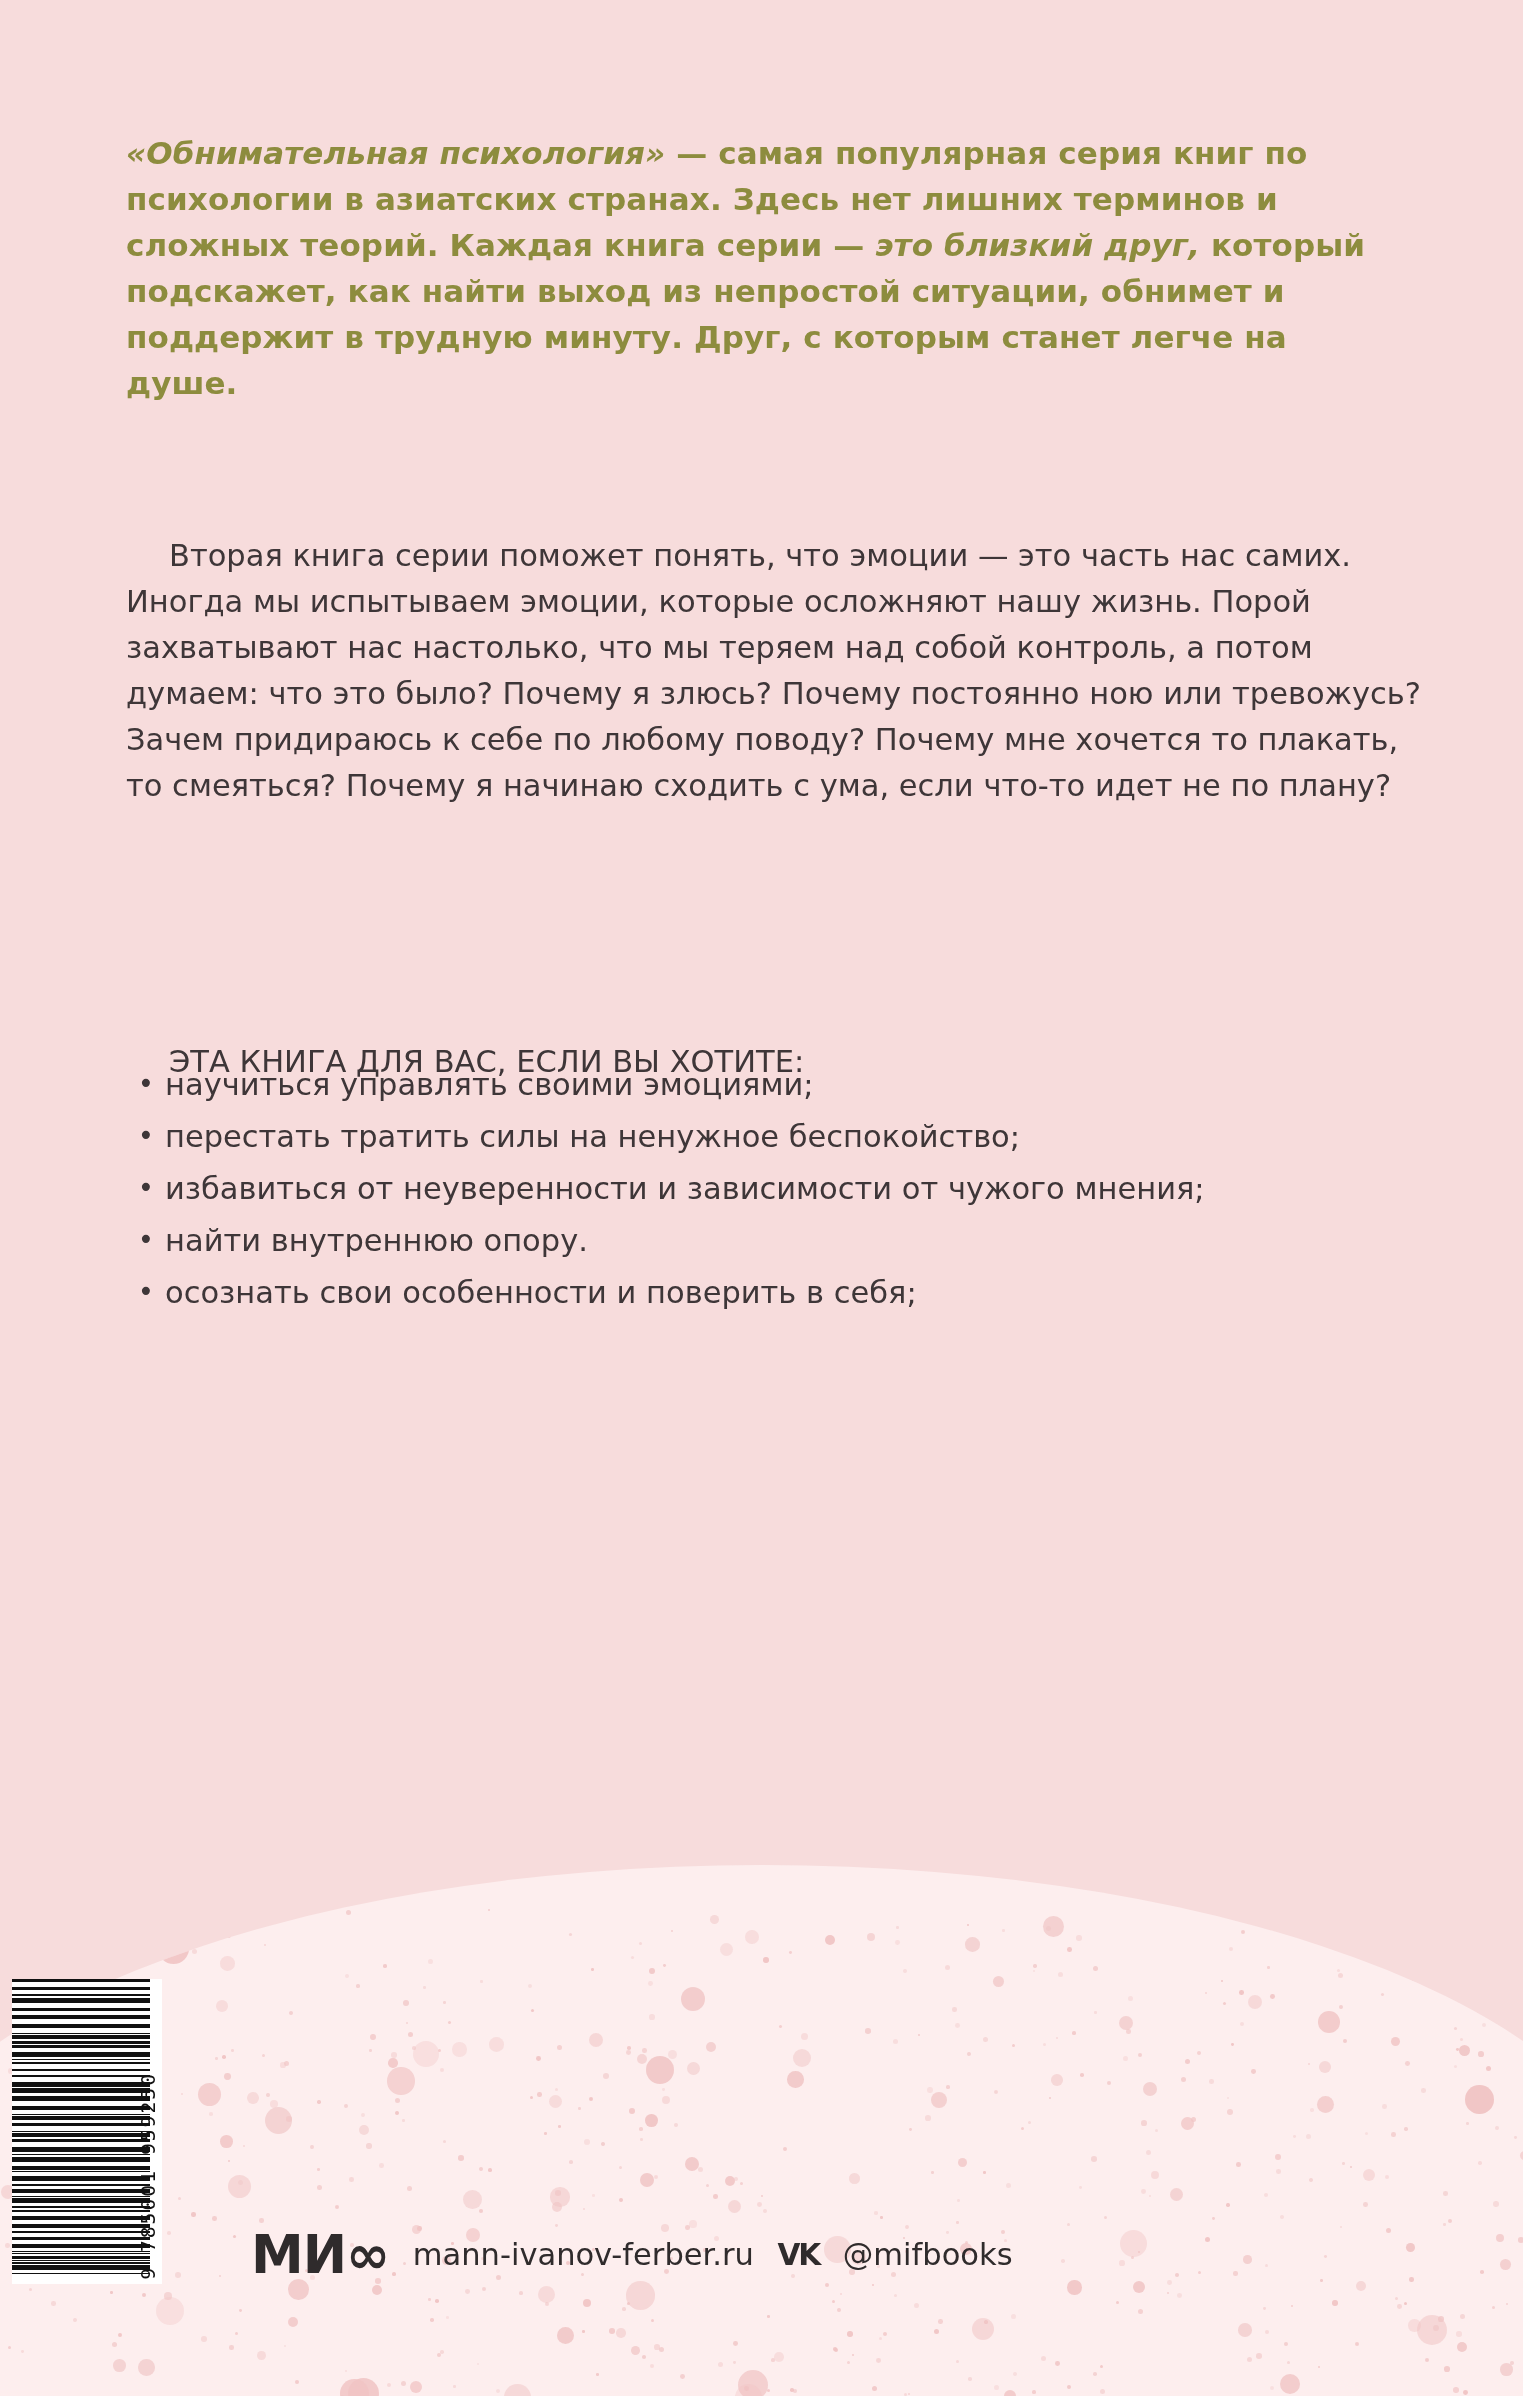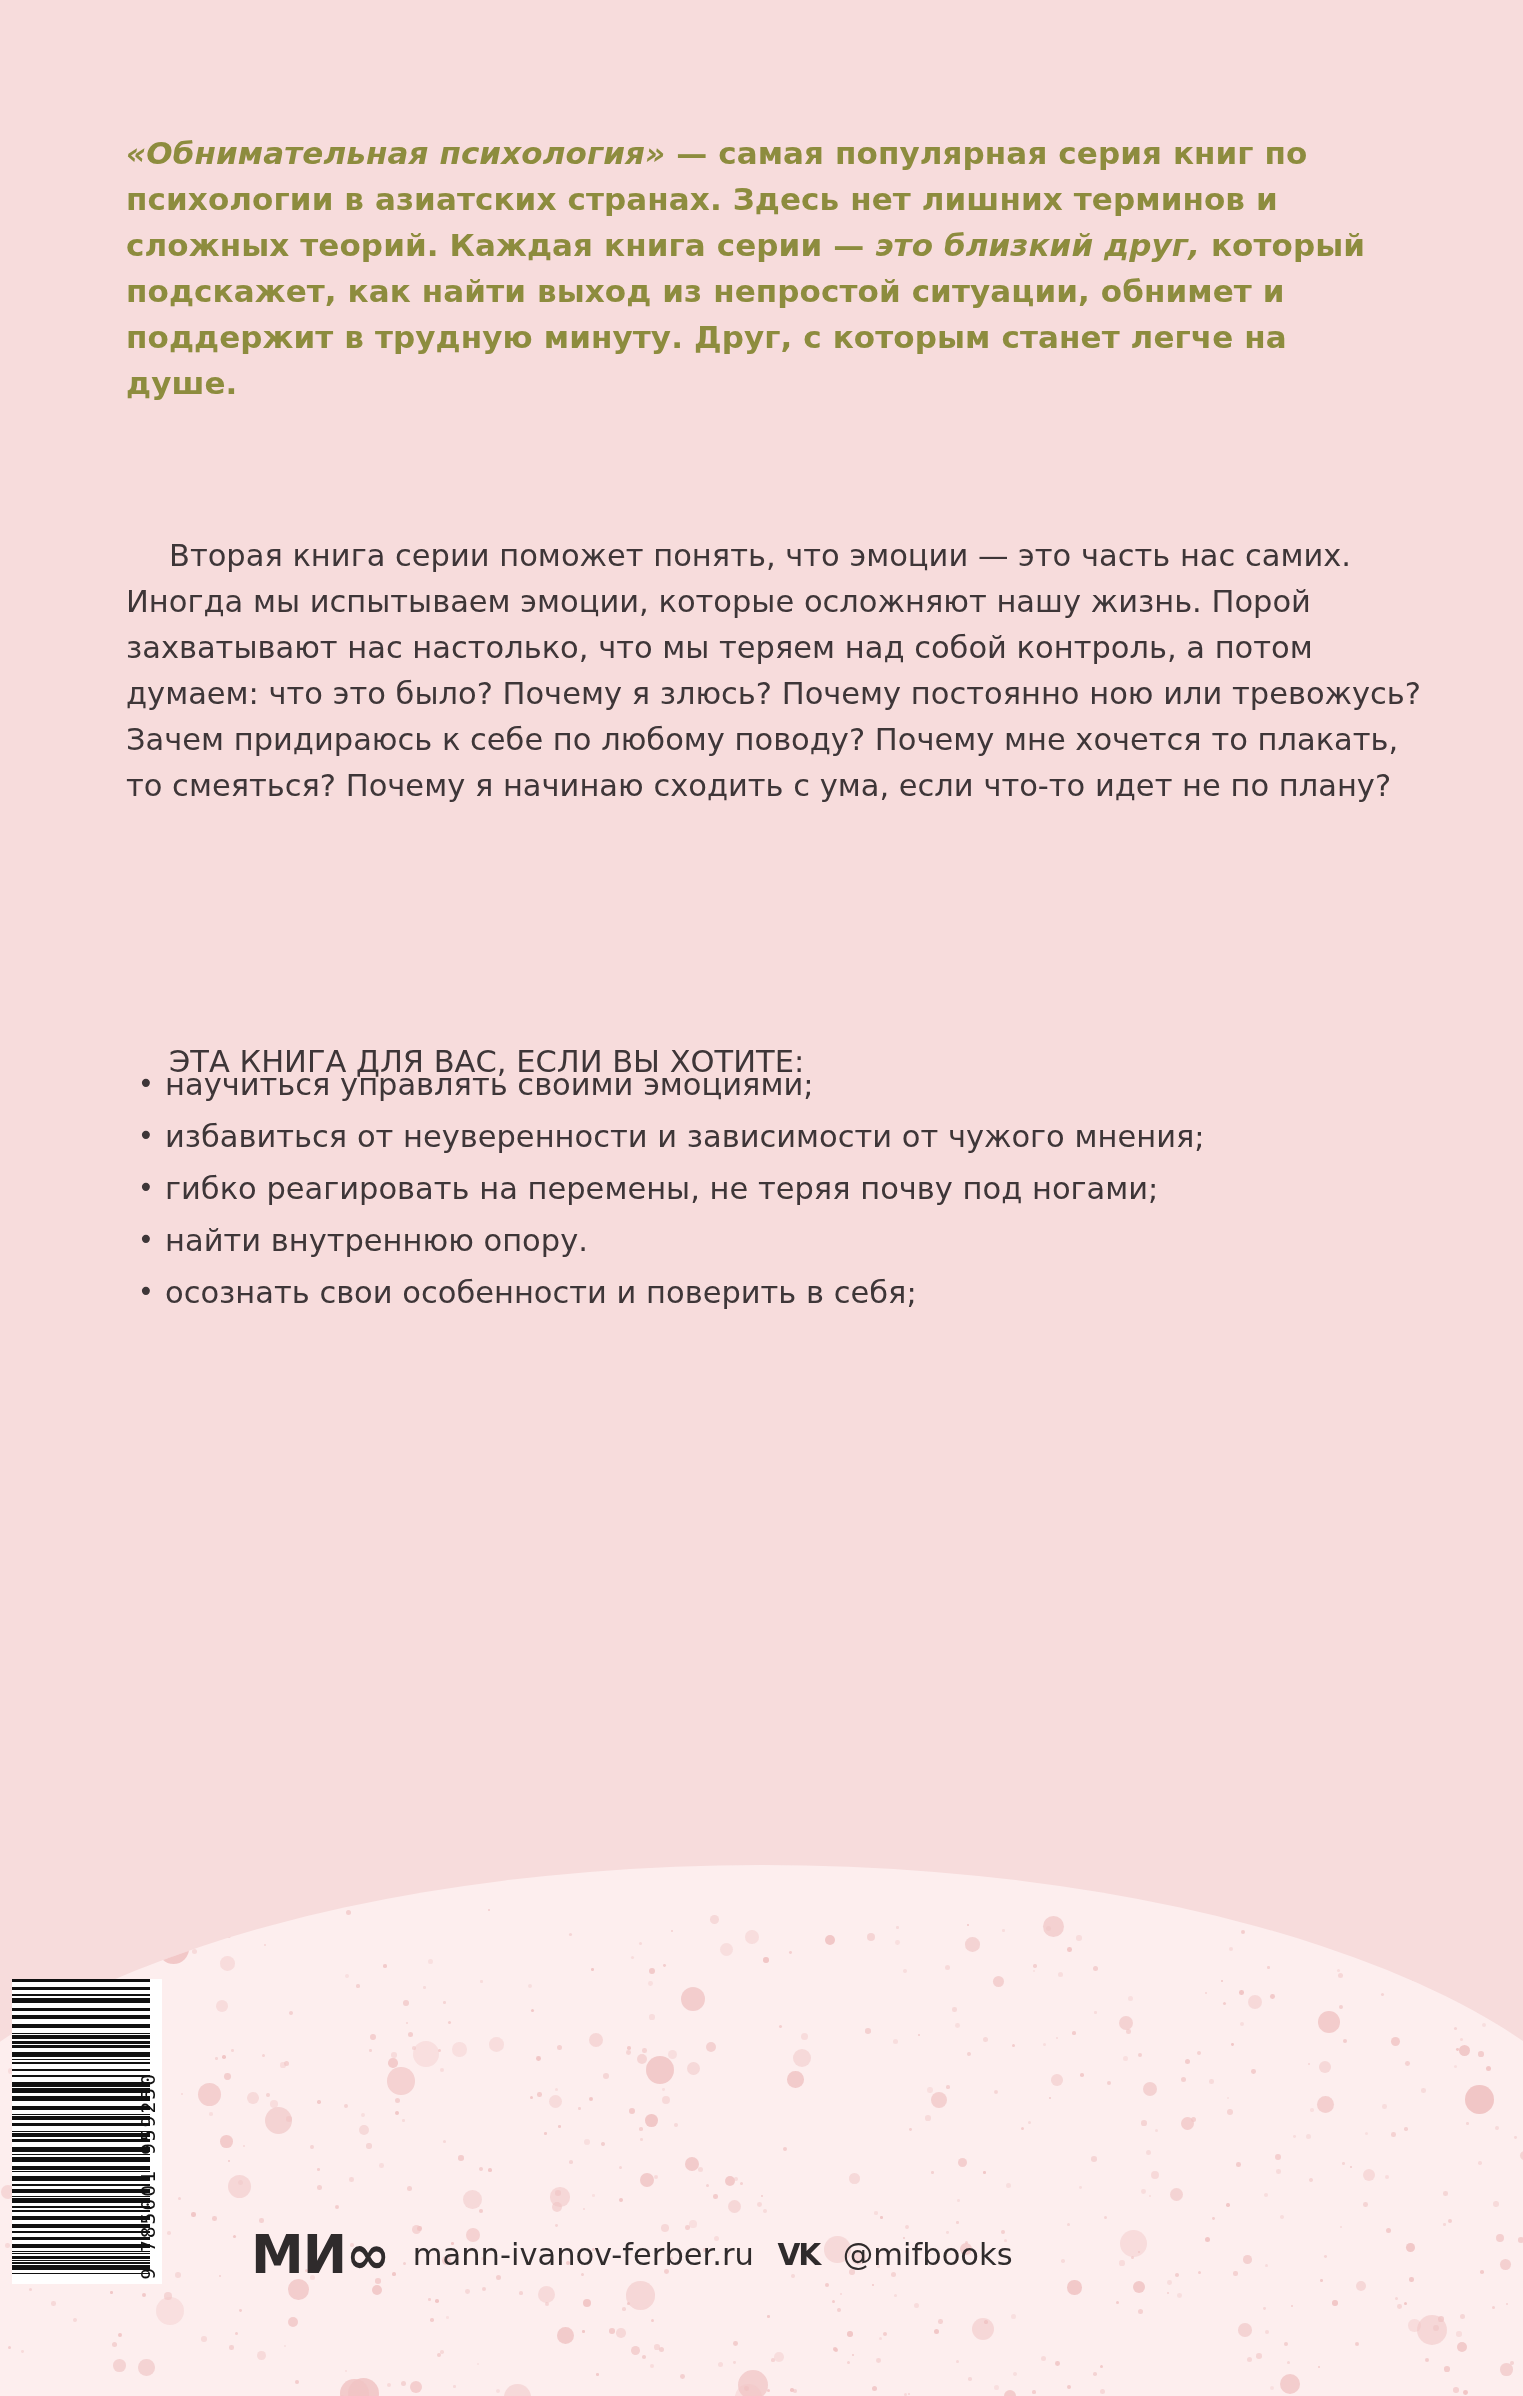--- a/index.html
+++ b/index.html
@@ -739,22 +739,22 @@
 <div id="content">
 
   <p id="lead-paragraph"><span class="ital">«Обнимательная психология»</span><span> — самая популярная серия книг по психологии в азиатских странах. Здесь нет лишних терминов и сложных теорий. Каждая книга серии — </span><span class="ital">это близкий друг,</span><span> который подскажет, как найти выход из непростой ситуации, обнимет и поддержит в трудную минуту. Друг, с которым станет легче на душе.</span></p>
 
   <p id="body-paragraph">Вторая книга серии поможет понять, что эмоции — это часть нас самих. Иногда мы испытываем эмоции, которые осложняют нашу жизнь. Порой захватывают нас настолько, что мы теряем над собой контроль, а потом думаем: что это было? Почему я злюсь? Почему постоянно ною или тревожусь? Зачем придираюсь к себе по любому поводу? Почему мне хочется то плакать, то смеяться? Почему я начинаю сходить с ума, если что-то идет не по плану?</p>
 
   <p id="list-heading">ЭТА КНИГА ДЛЯ ВАС, ЕСЛИ ВЫ ХОТИТЕ:</p>
 
   <ul id="bullet-list">
     <li>научиться управлять своими эмоциями;</li>
+    <li>перестать тратить силы на ненужное беспокойство;</li>
     <li>избавиться от неуверенности и зависимости от чужого мнения;</li>
-    <li>гибко реагировать на перемены, не теряя почву под ногами;</li>
     <li>найти внутреннюю опору.</li>
     <li>осознать свои особенности и поверить в себя;</li>
   </ul>
 
 </div>
 
 <div id="barcode">
   <div id="barcode-bars">
       <div class="bc-bar" style="height: 3px;"></div>
       <div style="height: 4.9px; background: transparent;"></div>

